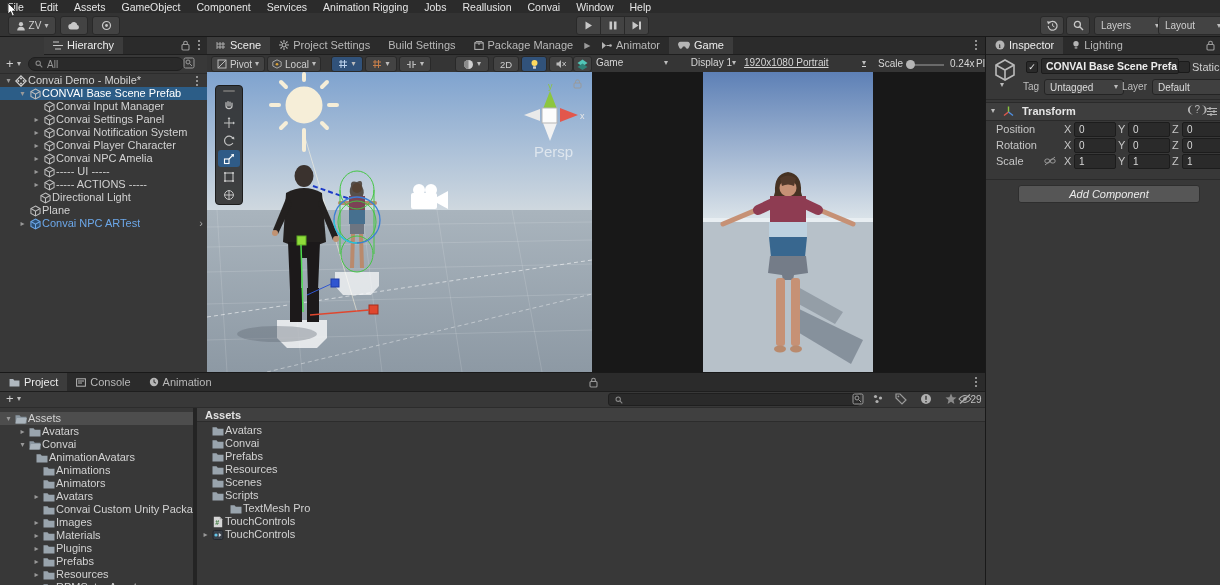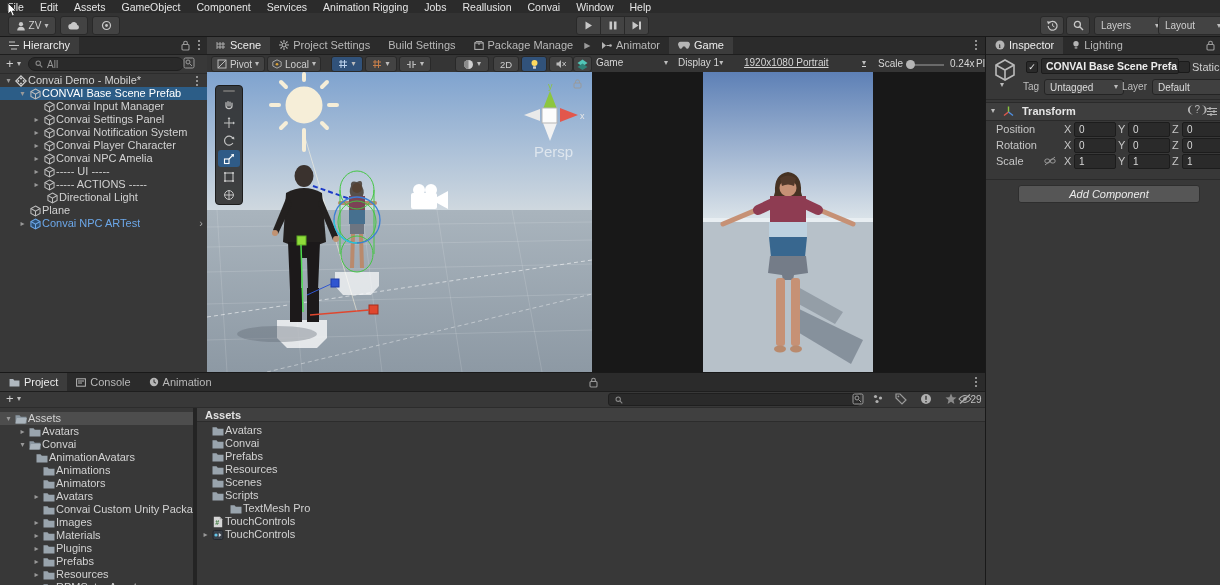--- a/index.html
+++ b/index.html
@@ -129,21 +129,21 @@
       <span>Layers</span>
         <span class="caret">▾</span>
     </div>
     <div class="tbtn" style="left:1158px;width:56px;justify-content:space-between;padding:0 6px;">
       <span>Layout</span>
         <span class="caret">▾</span>
     </div>
   </div>
 
   <div class="abs" style="left:0;top:36px;width:207px;height:336px;border-right:1px solid #191919;">
-    <div class="tabbar" style="height:18px;">
+    <div class="tabbar" style="height:18px;margin-left:44px;">
       <div class="tab active">
         <svg width="10" height="9" viewBox="0 0 10 9">
             <path d="M0 1h6M0 4.5h10M2 8h6" stroke="#c8c8c8" stroke-width="1.2"></path>
           </svg>
         <span>Hierarchy</span>
       </div>
       <div class="lockic" style="margin-left:auto;display:flex;align-items:center;padding-right:4px;">
         <svg width="9" height="11" viewBox="0 0 9 11">
             <rect x="1" y="4.5" width="7" height="5.5" rx="1" fill="none" stroke="#9a9a9a" stroke-width="1.1"></rect>
             <path d="M2.7 4.5V3a1.8 1.8 0 013.6 0v1.5" fill="none" stroke="#9a9a9a" stroke-width="1.1"></path>
@@ -265,21 +265,21 @@
         <div class="trow" style="padding-left: 31px;">
           <span class="arr">▸</span>
           <span class="ric">
             <svg width="11" height="12" viewBox="0 0 12 13">
               <polygon points="6,1 11,3.8 11,9.2 6,12 1,9.2 1,3.8" fill="none" stroke="#bdbdbd" stroke-width="1.1"></polygon>
               <path d="M1 3.8l5 2.8 5-2.8M6 6.6V12" fill="none" stroke="#bdbdbd" stroke-width="1.1"></path>
             </svg>
           </span>
           <span class="rlb">----- ACTIONS -----</span>
         </div>
-        <div class="trow" style="padding-left: 34px;">
+        <div class="trow" style="padding-left: 27px;">
           <span class="arr"></span>
           <span class="ric">
             <svg width="11" height="12" viewBox="0 0 12 13">
               <polygon points="6,1 11,3.8 11,9.2 6,12 1,9.2 1,3.8" fill="none" stroke="#bdbdbd" stroke-width="1.1"></polygon>
               <path d="M1 3.8l5 2.8 5-2.8M6 6.6V12" fill="none" stroke="#bdbdbd" stroke-width="1.1"></path>
             </svg>
           </span>
           <span class="rlb">Directional Light</span>
         </div>
         <div class="trow" style="padding-left: 17px;">
@@ -602,21 +602,21 @@
           <i></i>
           <i></i>
           <i></i>
         </div>
       </div>
     <div class="abs" style="left:0;top:19px;width:393px;height:17px;background:#353535;border-bottom:1px solid #242424;overflow:hidden;">
       <div class="abs" style="left:4px;top:2px;width:72px;display:flex;justify-content:space-between;align-items:center;">
         <span style="font-size:10px;color:#d6d6d6;">Game</span>
           <span class="caret">▾</span>
       </div>
-      <div class="abs" style="left:86px;top:2px;width:58px;display:flex;justify-content:flex-start;align-items:center;">
+      <div class="abs" style="left:86px;top:2px;width:58px;display:flex;justify-content:flex-end;align-items:center;">
         <span style="font-size:10px;color:#d6d6d6;">Display 1</span>
           <span class="caret">▾</span>
       </div>
       <div class="abs" style="left:152px;top:2px;width:122px;display:flex;justify-content:space-between;align-items:center;text-decoration:underline;">
         <span style="font-size:10px;color:#d6d6d6;">1920x1080 Portrait</span>
           <span class="caret">▾</span>
       </div>
       <span class="abs" style="left:286px;top:3px;font-size:10px;color:#d6d6d6;">Scale</span>
       <div class="abs" style="left:316px;top:9px;width:36px;height:2px;background:#6a6a6a;">
         <div class="abs" style="left:-2px;top:-4px;width:9px;height:9px;border-radius:50%;background:#b5b5b5;"></div>

